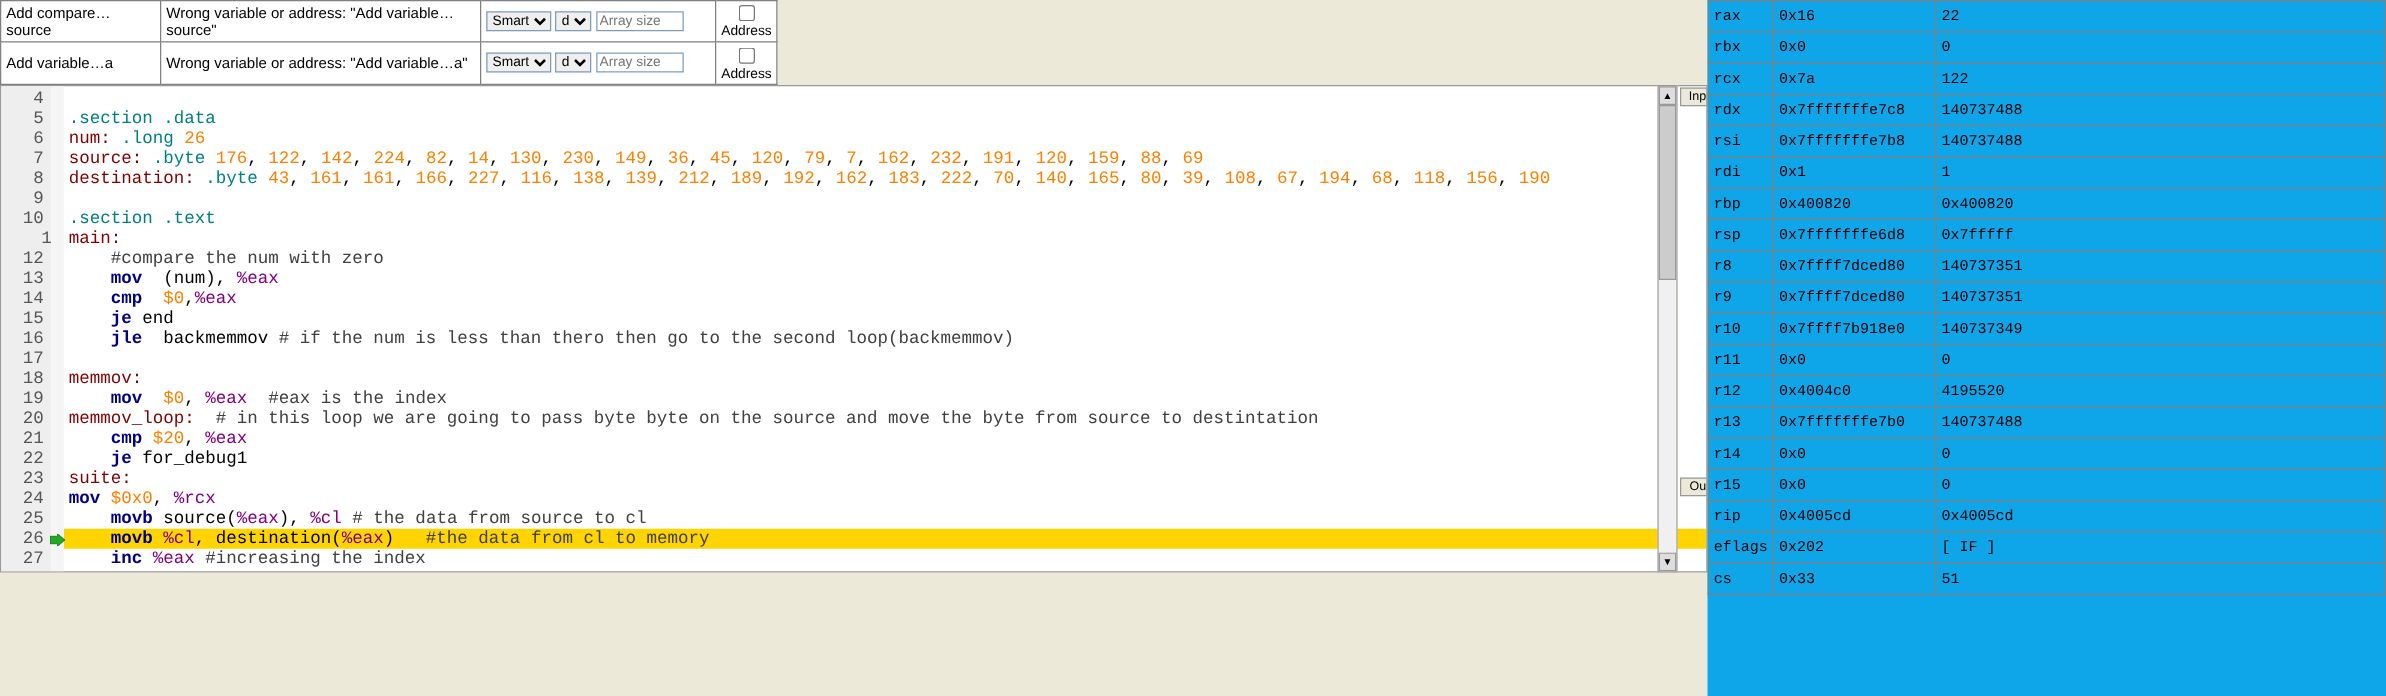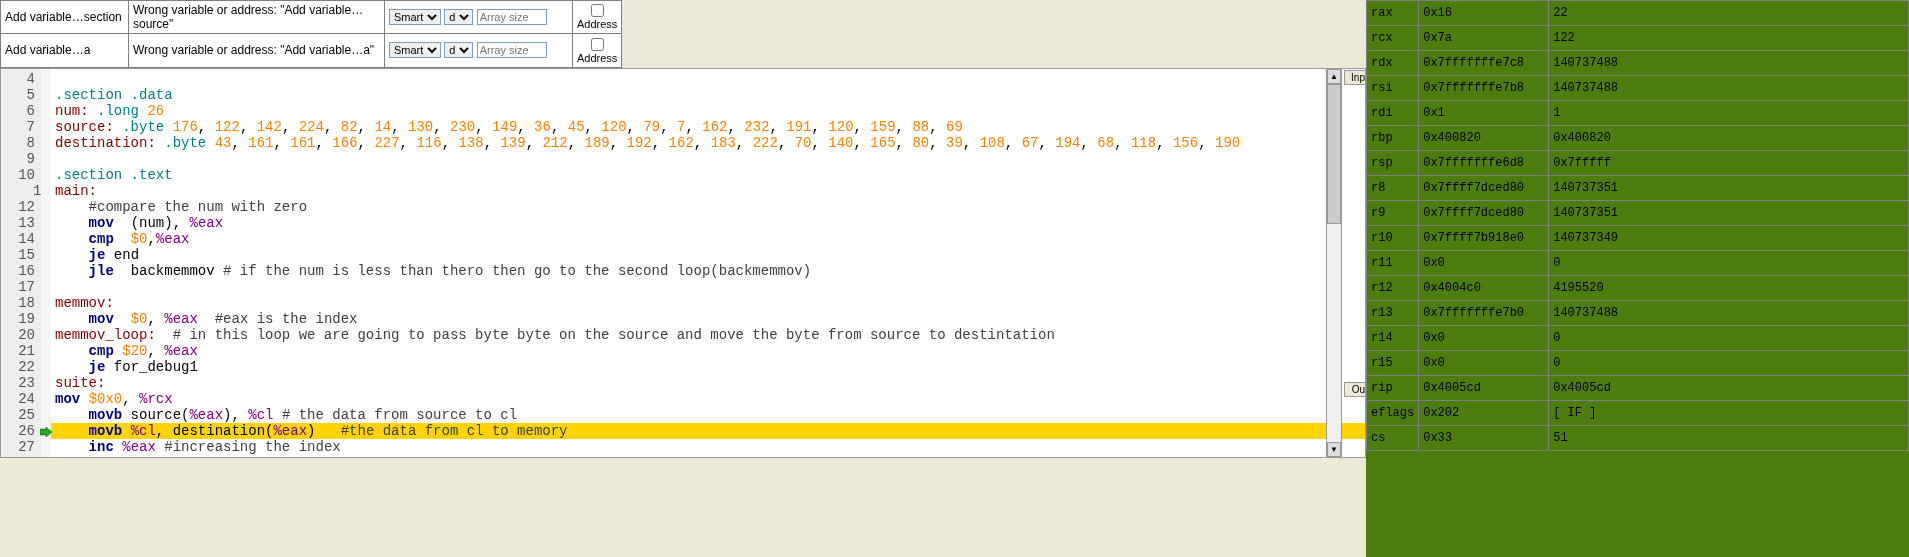--- a/index.html
+++ b/index.html
@@ -25,33 +25,33 @@
 .arrow svg polygon { fill:#2a2; stroke:#050; stroke-width:0.5; }
 .code { flex:1; font-family:'Courier New',monospace; font-size:14px; line-height:16px; white-space:pre; padding-top:2px; overflow:hidden; }
 .code-line { height:16px; padding-left:4px; }
 .hl { background:#ffd400; }
 .c-dir{color:#008080}.c-lbl{color:#800000}.c-num{color:#ff8000}.c-kw{color:#000080;font-weight:bold}.c-reg{color:#800080}.c-cmt{color:#404040}.c-id{color:#000}
 .vscroll { position:absolute; top:68px; left:1326px; width:16px; height:390px; background:#ece9d8; border:1px solid #999; }
 .vscroll .btn { height:15px; background:#ddd; border:1px solid #999; text-align:center; font-size:8px; line-height:13px; }
 .vscroll .track { position:relative; height:358px; background:#f0f0f0; }
 .vscroll .thumb { position:absolute; top:0; width:14px; height:140px; background:#ccc; border:1px solid #999; }
 .sidelbl { position:absolute; left:1344px; width:22px; font-size:10px; background:#ece9d8; border:1px solid #999; text-align:right; padding:1px 0; }
-.reg-table-wrap { position:absolute; top:0; left:1366px; width:543px; height:557px; background:#4d7c0f; overflow-x:auto; overflow-y:hidden; }
+.reg-table-wrap { position:absolute; top:0; left:1366px; width:543px; height:557px; background:#0ea5e9; overflow-x:auto; overflow-y:hidden; }
 .reg-table { border-collapse:collapse; width:100%; }
 .reg-table td { border:1px solid #808080; padding:2px 4px; font-family:'Courier New',monospace; font-size:12px; height:25px; }
 .reg-table td:nth-child(1){width:48px}
 .reg-table td:nth-child(2){width:130px}
 </style>
 </head>
 <body>
 
 <table class="watch-table">
 <tbody id="watch-body">
       <tr>
-        <td class="watch-col0">Add variable…section</td>
+        <td class="watch-col0">Add compare…source</td>
         <td class="watch-col1">Wrong variable or address: "Add variable…source"</td>
         <td class="watch-col2"><select><option>Smart</option></select> <select><option>d</option></select> <input type="text" style="width: 70px;" placeholder="Array size"></td>
         <td class="watch-col3"><input type="checkbox" style=""> <label>Address</label></td>
       </tr>
       <tr>
         <td class="watch-col0">Add variable…a</td>
         <td class="watch-col1">Wrong variable or address: "Add variable…a"</td>
         <td class="watch-col2"><select><option>Smart</option></select> <select><option>d</option></select> <input type="text" style="width: 70px;" placeholder="Array size"></td>
         <td class="watch-col3"><input type="checkbox" style=""> <label>Address</label></td>
       </tr>
@@ -117,20 +117,25 @@
 
 <div class="reg-table-wrap">
   <table class="reg-table">
       <tbody id="regbody">
         <tr>
           <td>rax</td>
           <td>0x16</td>
           <td>22</td>
         </tr>
         <tr>
+          <td>rbx</td>
+          <td>0x0</td>
+          <td>0</td>
+        </tr>
+        <tr>
           <td>rcx</td>
           <td>0x7a</td>
           <td>122</td>
         </tr>
         <tr>
           <td>rdx</td>
           <td>0x7fffffffe7c8</td>
           <td>140737488</td>
         </tr>
         <tr>

